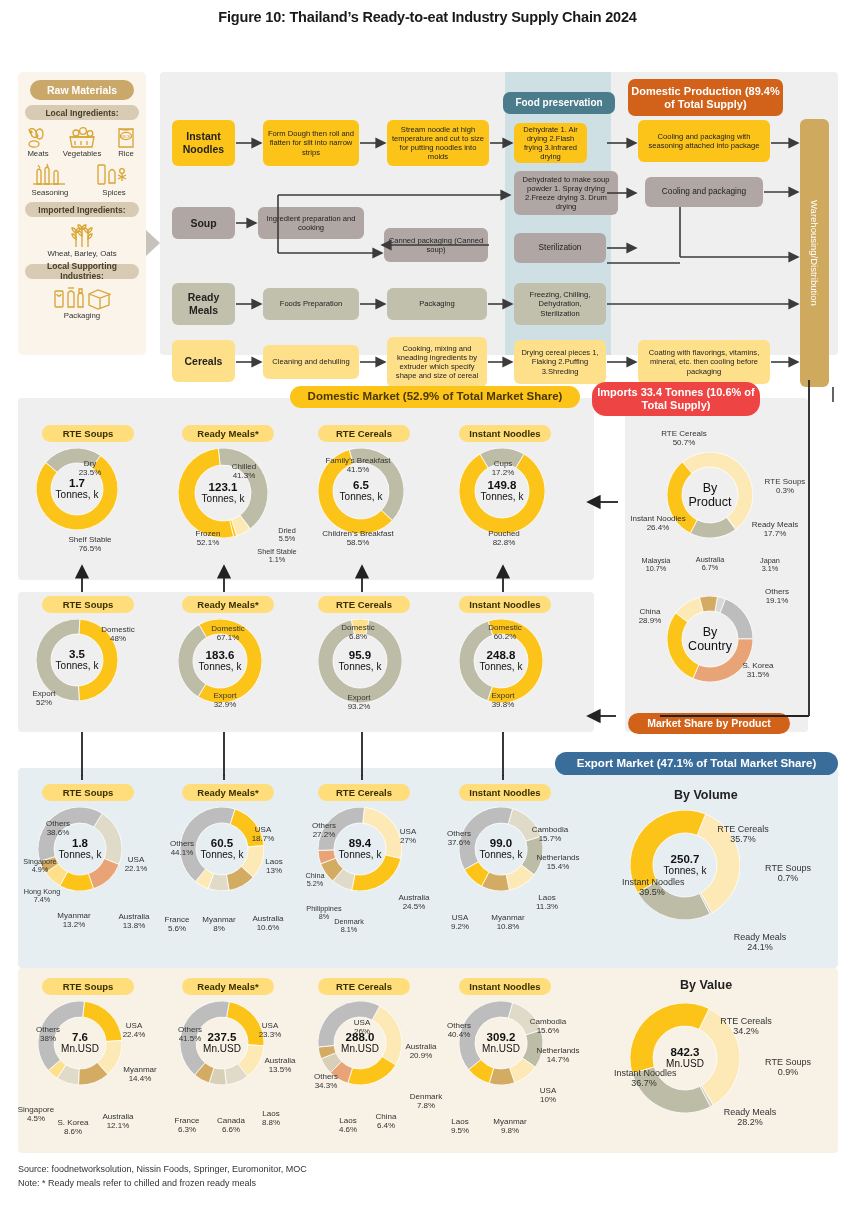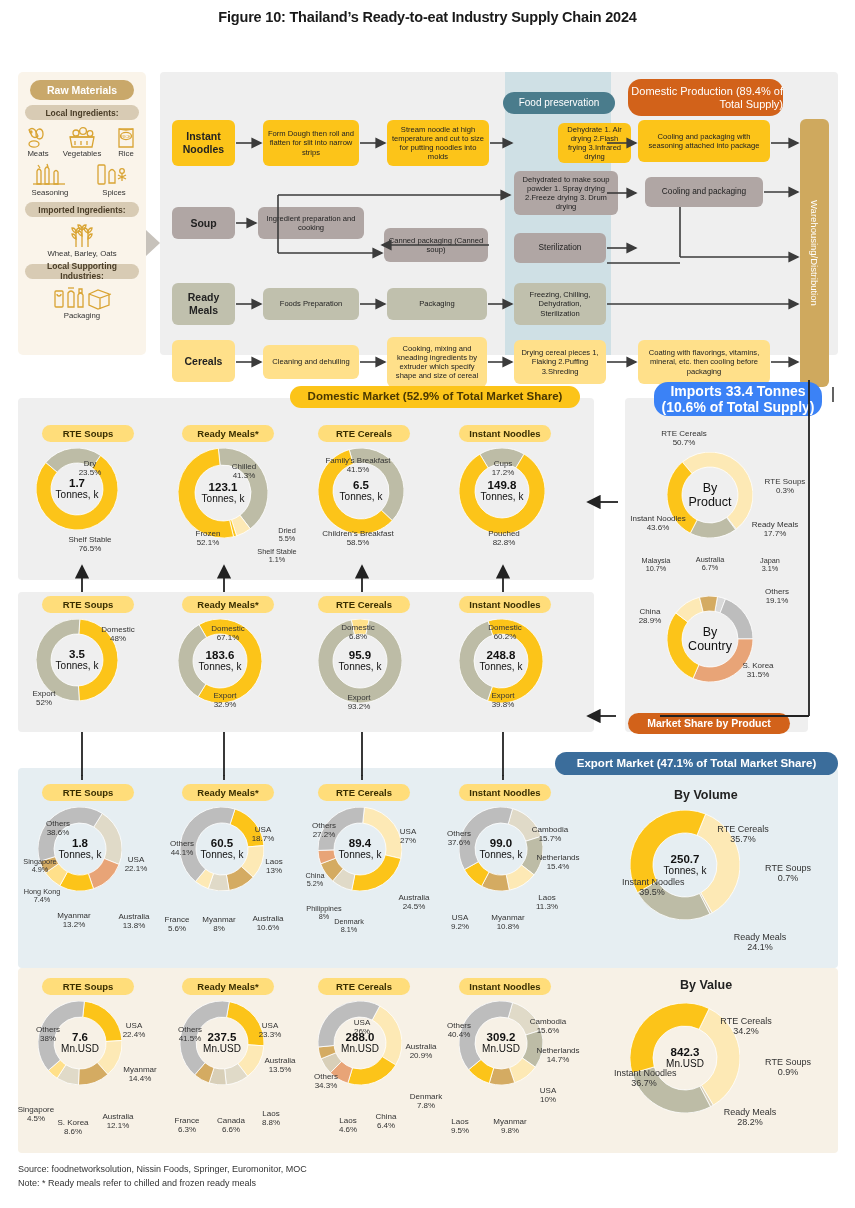--- a/index.html
+++ b/index.html
@@ -41,22 +41,22 @@
 
   .flow-panel {
     position:absolute; left:160px; top:37px; width:678px; height:283px;
     background:#efefef; border-radius:4px;
   }
   .preserve-band {
     position:absolute; left:505px; top:37px; width:106px; height:283px;
     background:#cfe0e5;
   }
   .tag {
-    position:absolute; border-radius:13px; color:#fff; font-weight:normal;
-    display:flex; align-items:center; justify-content:center; text-align:right;
+    position:absolute; border-radius:7px; color:#fff; font-weight:bold;
+    display:flex; align-items:center; justify-content:center; text-align:center;
     line-height:1.15;
   }
   .tag-preserve { background:#4a7c8c; left:503px; top:57px; width:112px; height:22px; font-size:10px; }
   .tag-domprod  { background:#d2621a; left:628px; top:44px; width:155px; height:37px; font-size:11px; }
 
   .node {
     position:absolute; border-radius:6px; display:flex; align-items:center;
     justify-content:center; text-align:center; line-height:1.2; padding:2px 4px;
   }
   .n-yellow { background:#fcc419; color:#222; }
@@ -79,21 +79,21 @@
   .band-split { left:18px; top:592px; width:576px; height:140px; background:#efefef; }
   .band-imp   { left:625px; top:398px; width:183px; height:334px; background:#efefef; }
   .band-vol   { left:18px; top:768px; width:820px; height:200px; background:#e6eef2; }
   .band-val   { left:18px; top:968px; width:820px; height:185px; background:#f7f1e6; }
 
   .hdr-pill {
     position:absolute; border-radius:14px; display:flex; align-items:center;
     justify-content:center; font-weight:bold; color:#fff; text-align:center; line-height:1.15;
   }
   .hdr-dom { background:#fcc419; color:#4a3800; left:290px; top:386px; width:290px; height:22px; font-size:11.5px; }
-  .hdr-imp { background:#3b82f6; left:654px; top:382px; width:168px; height:34px; font-size:14px; }
+  .hdr-imp { background:#ef4444; left:592px; top:382px; width:168px; height:34px; font-size:11px; }
   .hdr-msbp{ background:#d2621a; left:628px; top:713px; width:162px; height:21px; font-size:10.5px; }
   .hdr-exp { background:#3b6d9b; left:555px; top:752px; width:283px; height:23px; font-size:11.5px; }
 
   .chart-lbl {
     position:absolute; background:#ffdd7a; color:#3a2f00; border-radius:11px;
     display:flex; align-items:center; justify-content:center;
     font-weight:bold; font-size:9.5px; width:92px; height:17px;
   }
   .donut-wrap { position:absolute; }
   .donut { position:relative; }
@@ -246,21 +246,21 @@
   <div class="tag tag-preserve">Food preservation</div>
   <div class="tag tag-domprod">Domestic Production (89.4% of Total Supply)</div>
 
   <div class="warehouse">
     <span>Warehousing/Distribution</span>
   </div>
 
   <div class="node n-yellow n-head" style="left:172px; top:85px; width:63px; height:46px;">Instant Noodles</div>
   <div class="node n-yellow n-body" style="left:263px; top:85px; width:96px; height:46px;">Form Dough then roll and flatten for slit into narrow strips</div>
   <div class="node n-yellow n-body" style="left:387px; top:85px; width:102px; height:46px;">Stream noodle at high temperature and cut to size for putting noodles into molds</div>
-  <div class="node n-yellow n-body" style="left:514px; top:88px; width:73px; height:40px;margin-left:44px;">Dehydrate 1. Air drying 2.Flash frying 3.Infrared drying</div>
+  <div class="node n-yellow n-body" style="left:514px; top:88px; width:73px; height:40px;">Dehydrate 1. Air drying 2.Flash frying 3.Infrared drying</div>
   <div class="node n-yellow n-body" style="left:638px; top:85px; width:132px; height:42px;">Cooling and packaging with seasoning attached into package</div>
 
   <div class="node n-grey n-head" style="left:172px; top:172px; width:63px; height:32px;">Soup</div>
   <div class="node n-grey n-body" style="left:258px; top:172px; width:106px; height:32px;">Ingredient preparation and cooking</div>
   <div class="node n-grey n-body" style="left:514px; top:136px; width:104px; height:44px;">Dehydrated to make soup powder 1. Spray drying 2.Freeze drying 3. Drum drying</div>
   <div class="node n-grey n-body" style="left:384px; top:193px; width:104px; height:34px;">Canned packaging (Canned soup)</div>
   <div class="node n-grey n-body" style="left:514px; top:198px; width:92px; height:30px; font-size:8.3px;">Sterilization</div>
   <div class="node n-grey n-body" style="left:645px; top:142px; width:118px; height:30px; font-size:8.3px;">Cooling and packaging</div>
 
   <div class="node n-grey-g n-head" style="left:172px; top:248px; width:63px; height:42px;">Ready Meals</div>
@@ -436,21 +436,21 @@
       </svg>
       <div class="center-txt">
         <div class="center-big">By</div>
         <div class="center-big">Product</div>
       </div>
     </div>
   </div>
 <div class="slab" style="left:643px; top:430px; width:82px;"><span>RTE Cereals</span><br><span>50.7</span>%</div>
 <div class="slab" style="left:754px; top:478px; width:62px;"><span>RTE Soups</span><br><span>0.3</span>%</div>
 <div class="slab" style="left:740px; top:521px; width:70px;"><span>Ready Meals</span><br><span>17.7</span>%</div>
-<div class="slab" style="left:630px; top:515px; width:56px;"><span>Instant Noodles</span><br><span>43.6</span>%</div>
+<div class="slab" style="left:630px; top:515px; width:56px;"><span>Instant Noodles</span><br><span>26.4</span>%</div>
 
 <div class="donut-wrap" id="c-imports-by-country" style="left:667px; top:596px;">
     <div class="donut" style="width: 86px; height: 86px;">
       <svg width="86" height="86">
         <path d="M50.466871639678004 0.6532666204750583 A43 43 0 0 1 58.52186467995332 2.8992304705107017 L53.107260721830066 16.88787100405348 A28 28 0 0 0 47.86214897467405 15.425382915658176 Z" fill="#d9d9d9" stroke="#ffffff" stroke-width="0.8"></path>
         <path d="M58.52186467995332 2.8992304705107017 A43 43 0 0 1 85.99995808464985 42.93996069323969 L70.99997270628361 42.960904637458405 A28 28 0 0 0 53.107260721830066 16.88787100405348 Z" fill="#bdbdbd" stroke="#ffffff" stroke-width="0.8"></path>
         <path d="M85.99995808464985 42.93996069323969 A43 43 0 0 1 25.977758700799473 82.48725492043974 L31.91574985168338 68.712631110984 A28 28 0 0 0 70.99997270628361 42.960904637458405 Z" fill="#e8a477" stroke="#ffffff" stroke-width="0.8"></path>
         <path d="M25.977758700799473 82.48725492043974 A43 43 0 0 1 8.821946424896474 16.906693313852433 L20.74452325342096 26.009009599717864 A28 28 0 0 0 31.91574985168338 68.712631110984 Z" fill="#fcc419" stroke="#ffffff" stroke-width="0.8"></path>
         <path d="M8.821946424896474 16.906693313852433 A43 43 0 0 1 32.50999751610618 1.2991625037589714 L36.16930070816216 15.84596628151747 A28 28 0 0 0 20.74452325342096 26.009009599717864 Z" fill="#fde9b5" stroke="#ffffff" stroke-width="0.8"></path>
         <path d="M32.50999751610618 1.2991625037589714 A43 43 0 0 1 50.46687163967799 0.6532666204750512 L47.86214897467404 15.425382915658172 A28 28 0 0 0 36.16930070816216 15.84596628151747 Z" fill="#d4ab62" stroke="#ffffff" stroke-width="0.8"></path>

